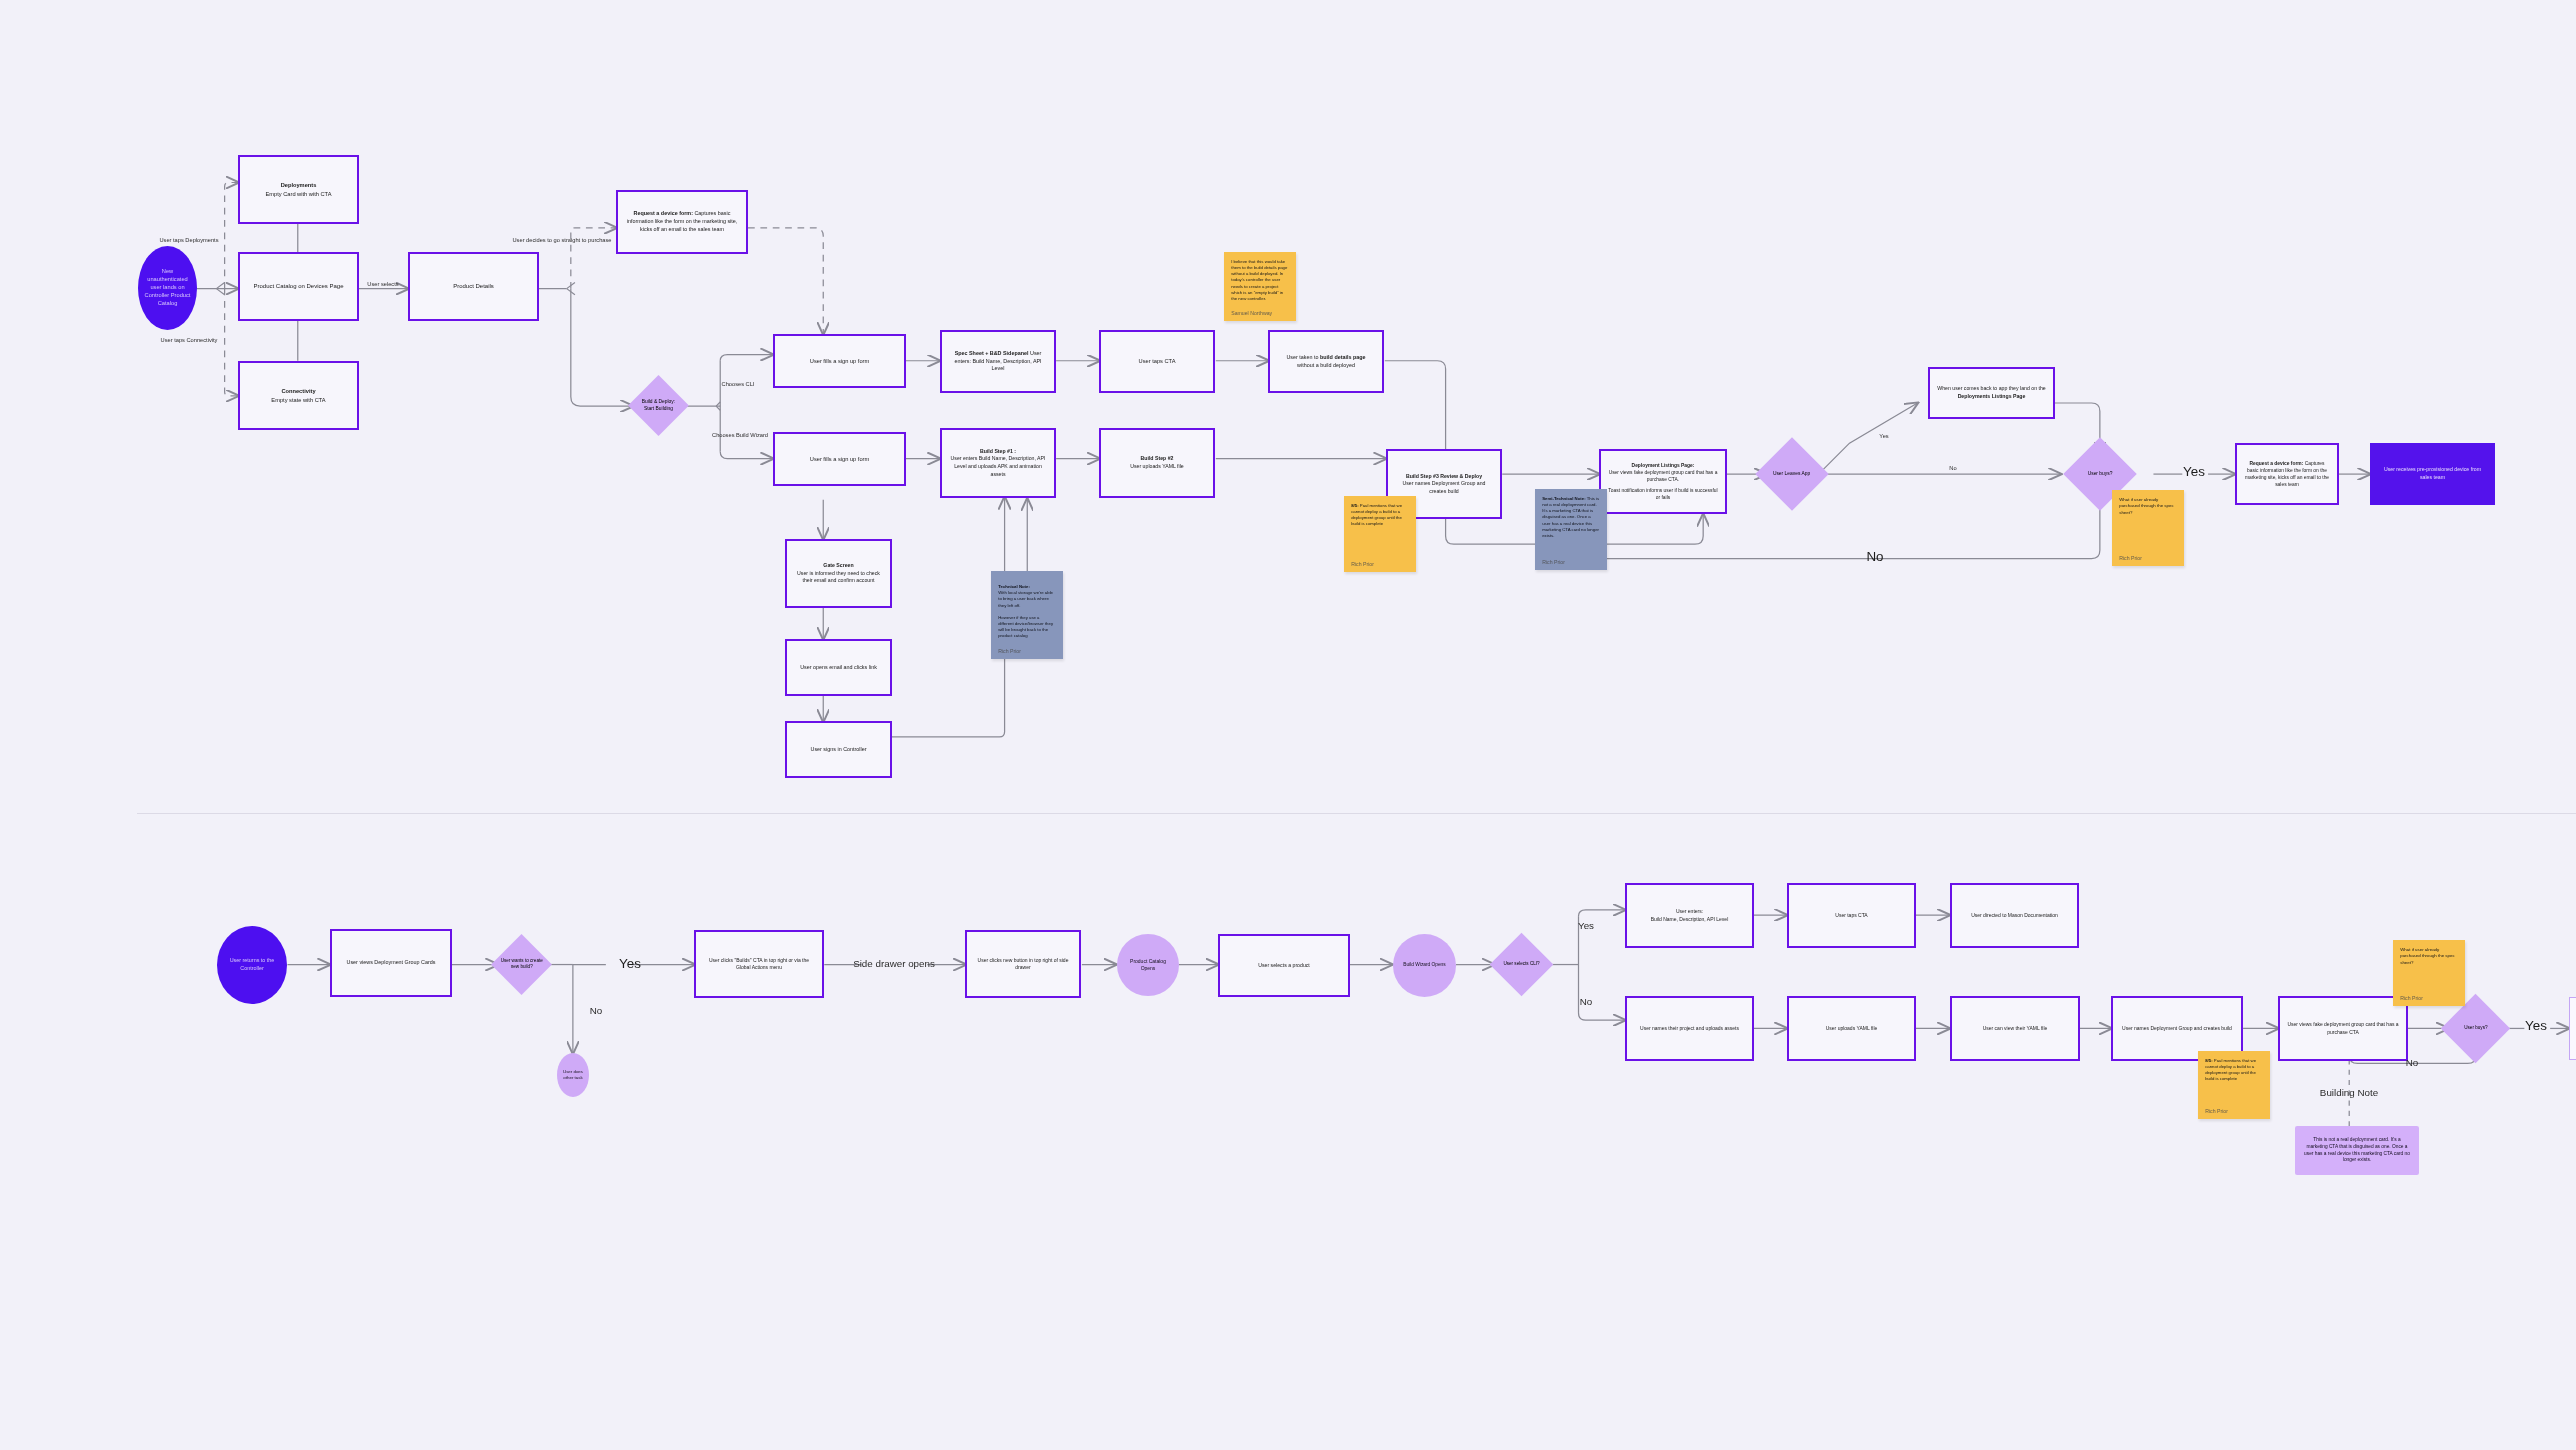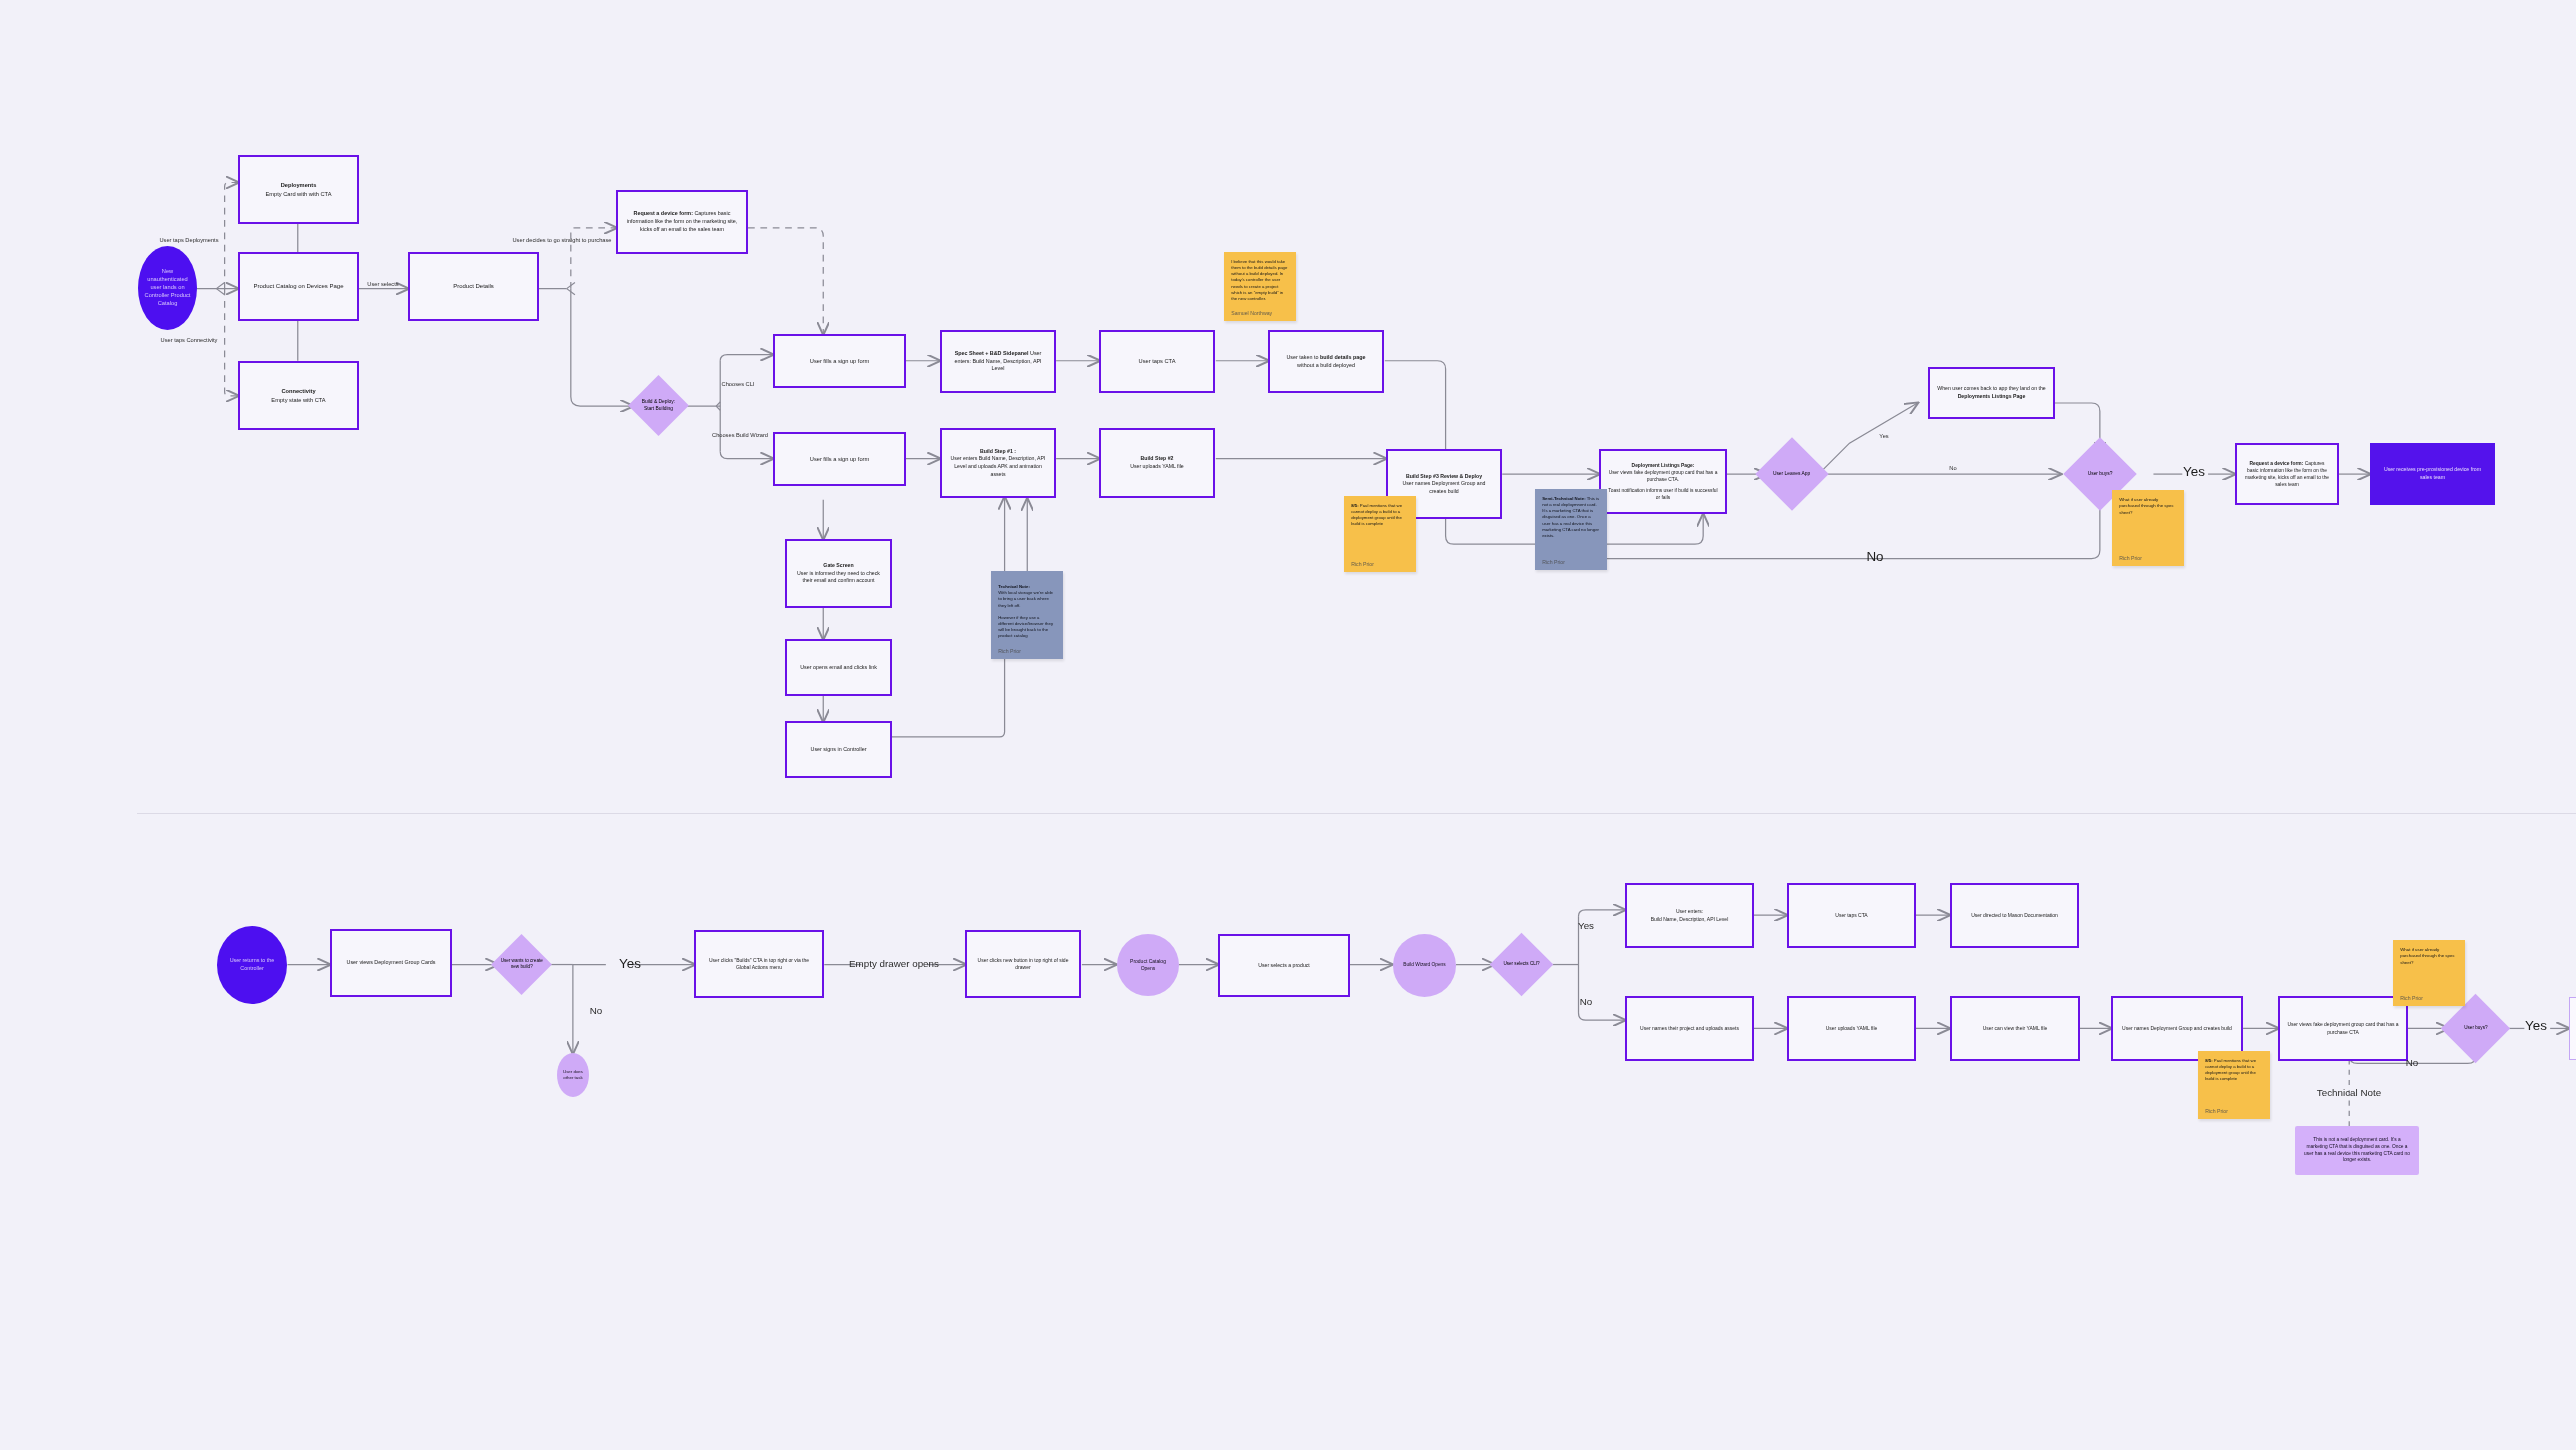--- a/index.html
+++ b/index.html
@@ -450,26 +450,26 @@
     
   </div>
 
   <div class="callout" style="left:2295px;top:1126px;width:124px;height:49px;font-size:4.8px;display:flex;align-items:center;justify-content:center;">
     <span>This is not a real deploymnent card. It's a marketing CTA that is disguised as one. Once a user has a real device this marketing CTA card no longer exists.</span>
   </div>
 
   <div class="elabel big" style="left:630px;top:964px;">Yes</div>
   <div class="elabel mid" style="left:596px;top:1011px;">No</div>
 
-  <div class="elabel mid" style="left:894px;top:964px;">Empty drawer opens</div>
+  <div class="elabel mid" style="left:894px;top:964px;">Side drawer opens</div>
   <div class="elabel mid" style="left:1586px;top:926px;">Yes</div>
   <div class="elabel mid" style="left:1586px;top:1002px;">No</div>
   <div class="elabel big" style="left:2536px;top:1026px;">Yes</div>
   <div class="elabel mid" style="left:2412px;top:1063px;">No</div>
-  <div class="elabel mid" style="left:2349px;top:1093px;">Technical Note</div>
+  <div class="elabel mid" style="left:2349px;top:1093px;">Building Note</div>
 
   <div class="sticky yellow" style="left:2198px;top:1051px;width:72px;height:68px;font-size:4.3px;">
     <span class="body">
       <b>8/5:</b><span> Paul mentions that we cannot deploy a build to a deployment group until the build is complete</span>
     </span>
     <span class="author">Rich Prior</span>
   </div>
 
   <div class="sticky yellow" style="left:2393px;top:940px;width:72px;height:66px;font-size:4.4px;">
     <span class="body">What if user already purchased through the spec sheet?</span>

